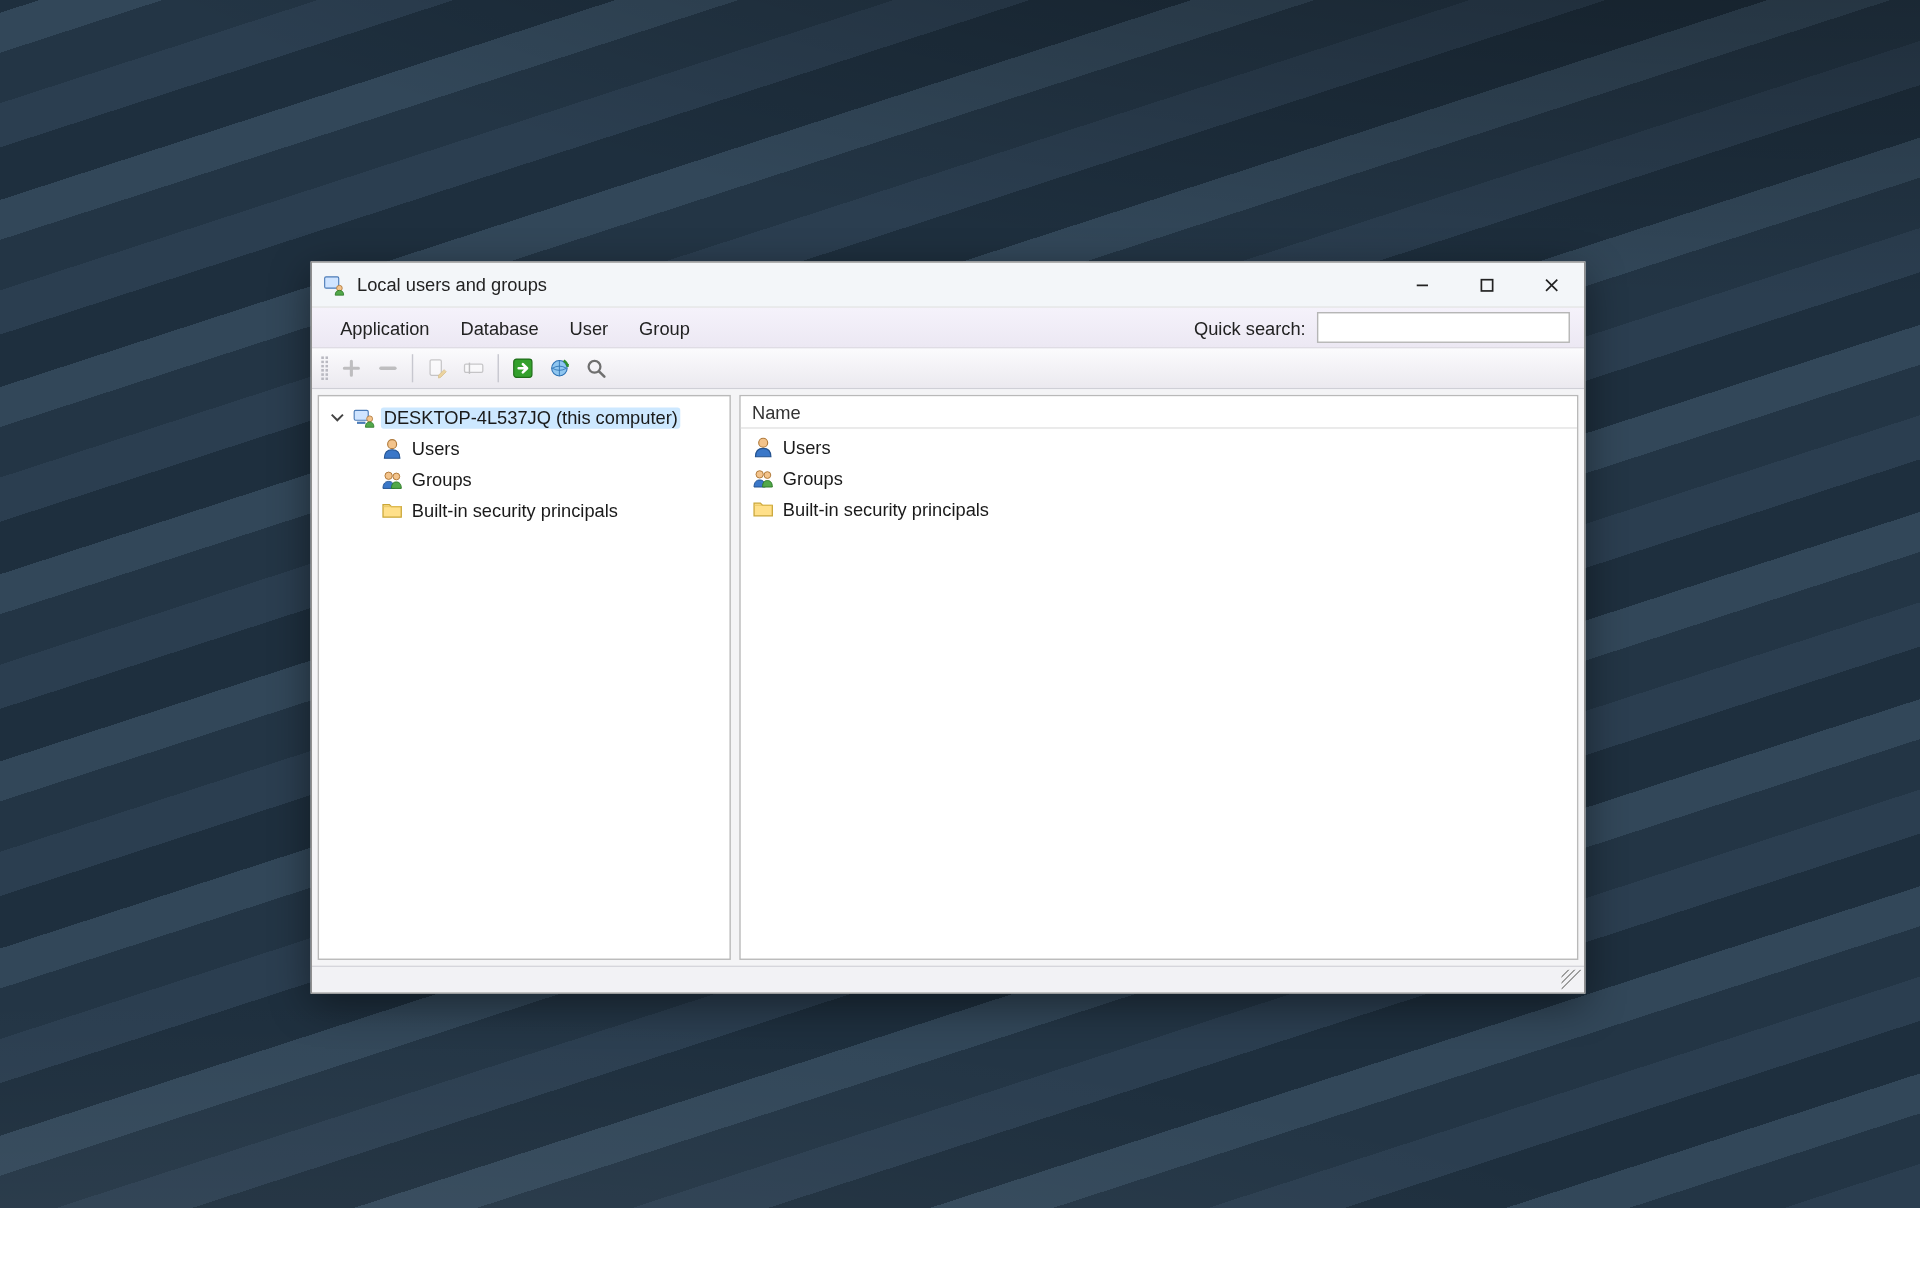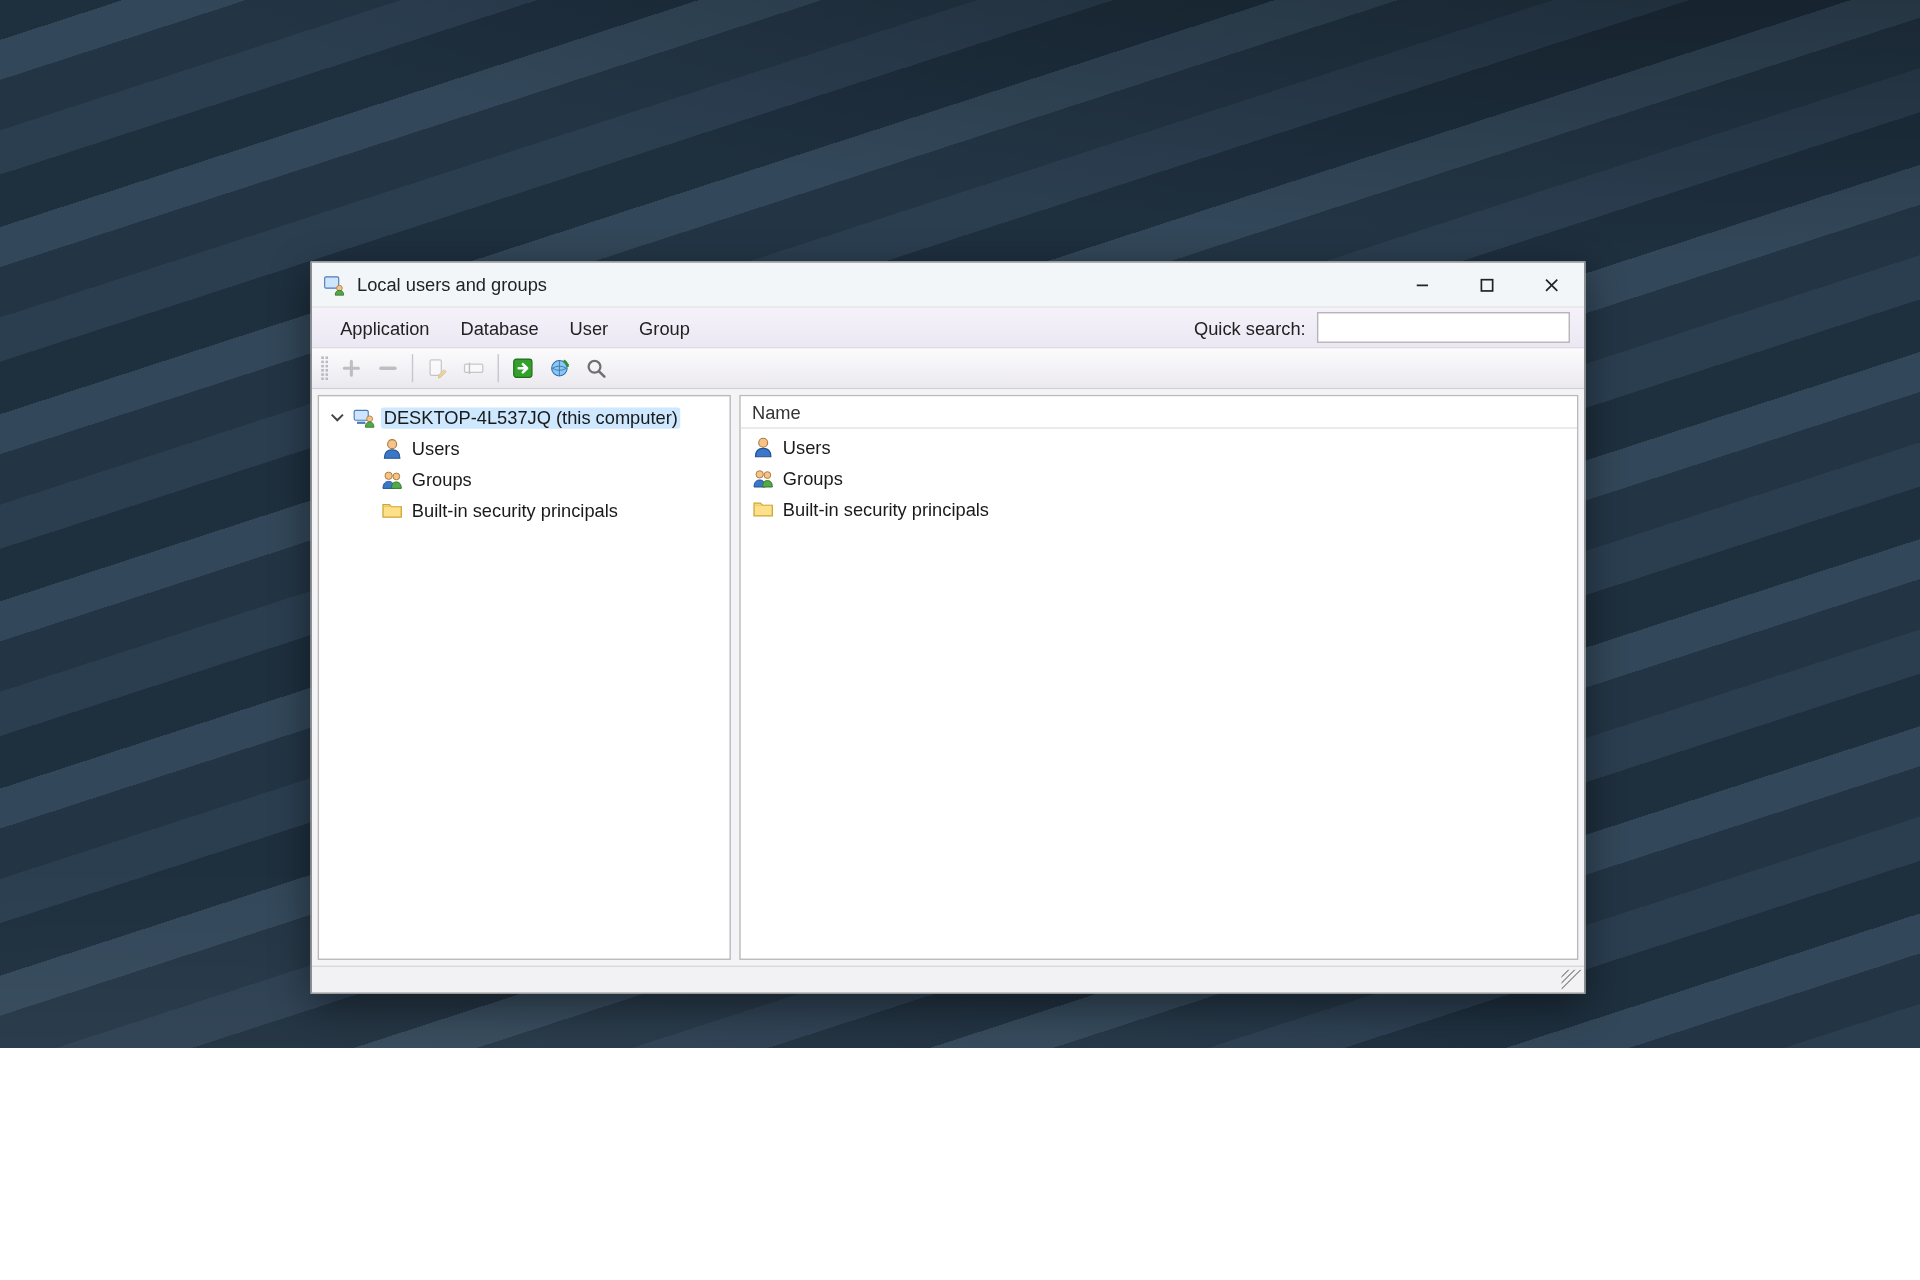--- a/index.html
+++ b/index.html
@@ -1,21 +1,21 @@
 <!DOCTYPE html>
 <html><head>
 <meta charset="utf-8">
 <style>
   html, body {
     margin: 0; padding: 0; width: 1920px; height: 1280px; overflow: hidden;
     font-family: "Segoe UI", Tahoma, sans-serif;
     font-size: 12px;
   }
   .desktop {
-    width: 1920px; height: 1048px; position: relative;
+    width: 1920px; height: 1208px; position: relative;
     background: #1f3243;
     background-image:
       radial-gradient(ellipse 220% 120% at 10% 140%, rgba(255,255,255,0.12) 0%, rgba(255,255,255,0) 48%),
       radial-gradient(ellipse 200% 100% at 100% -30%, rgba(0,0,0,0.55) 0%, rgba(0,0,0,0) 55%),
       repeating-linear-gradient(-18deg,
          #2b3e50 0px, #2b3e50 42px,
          #233545 42px, #233545 90px,
          #324759 90px, #324759 128px,
          #1e2f3e 128px, #1e2f3e 178px);
   }

